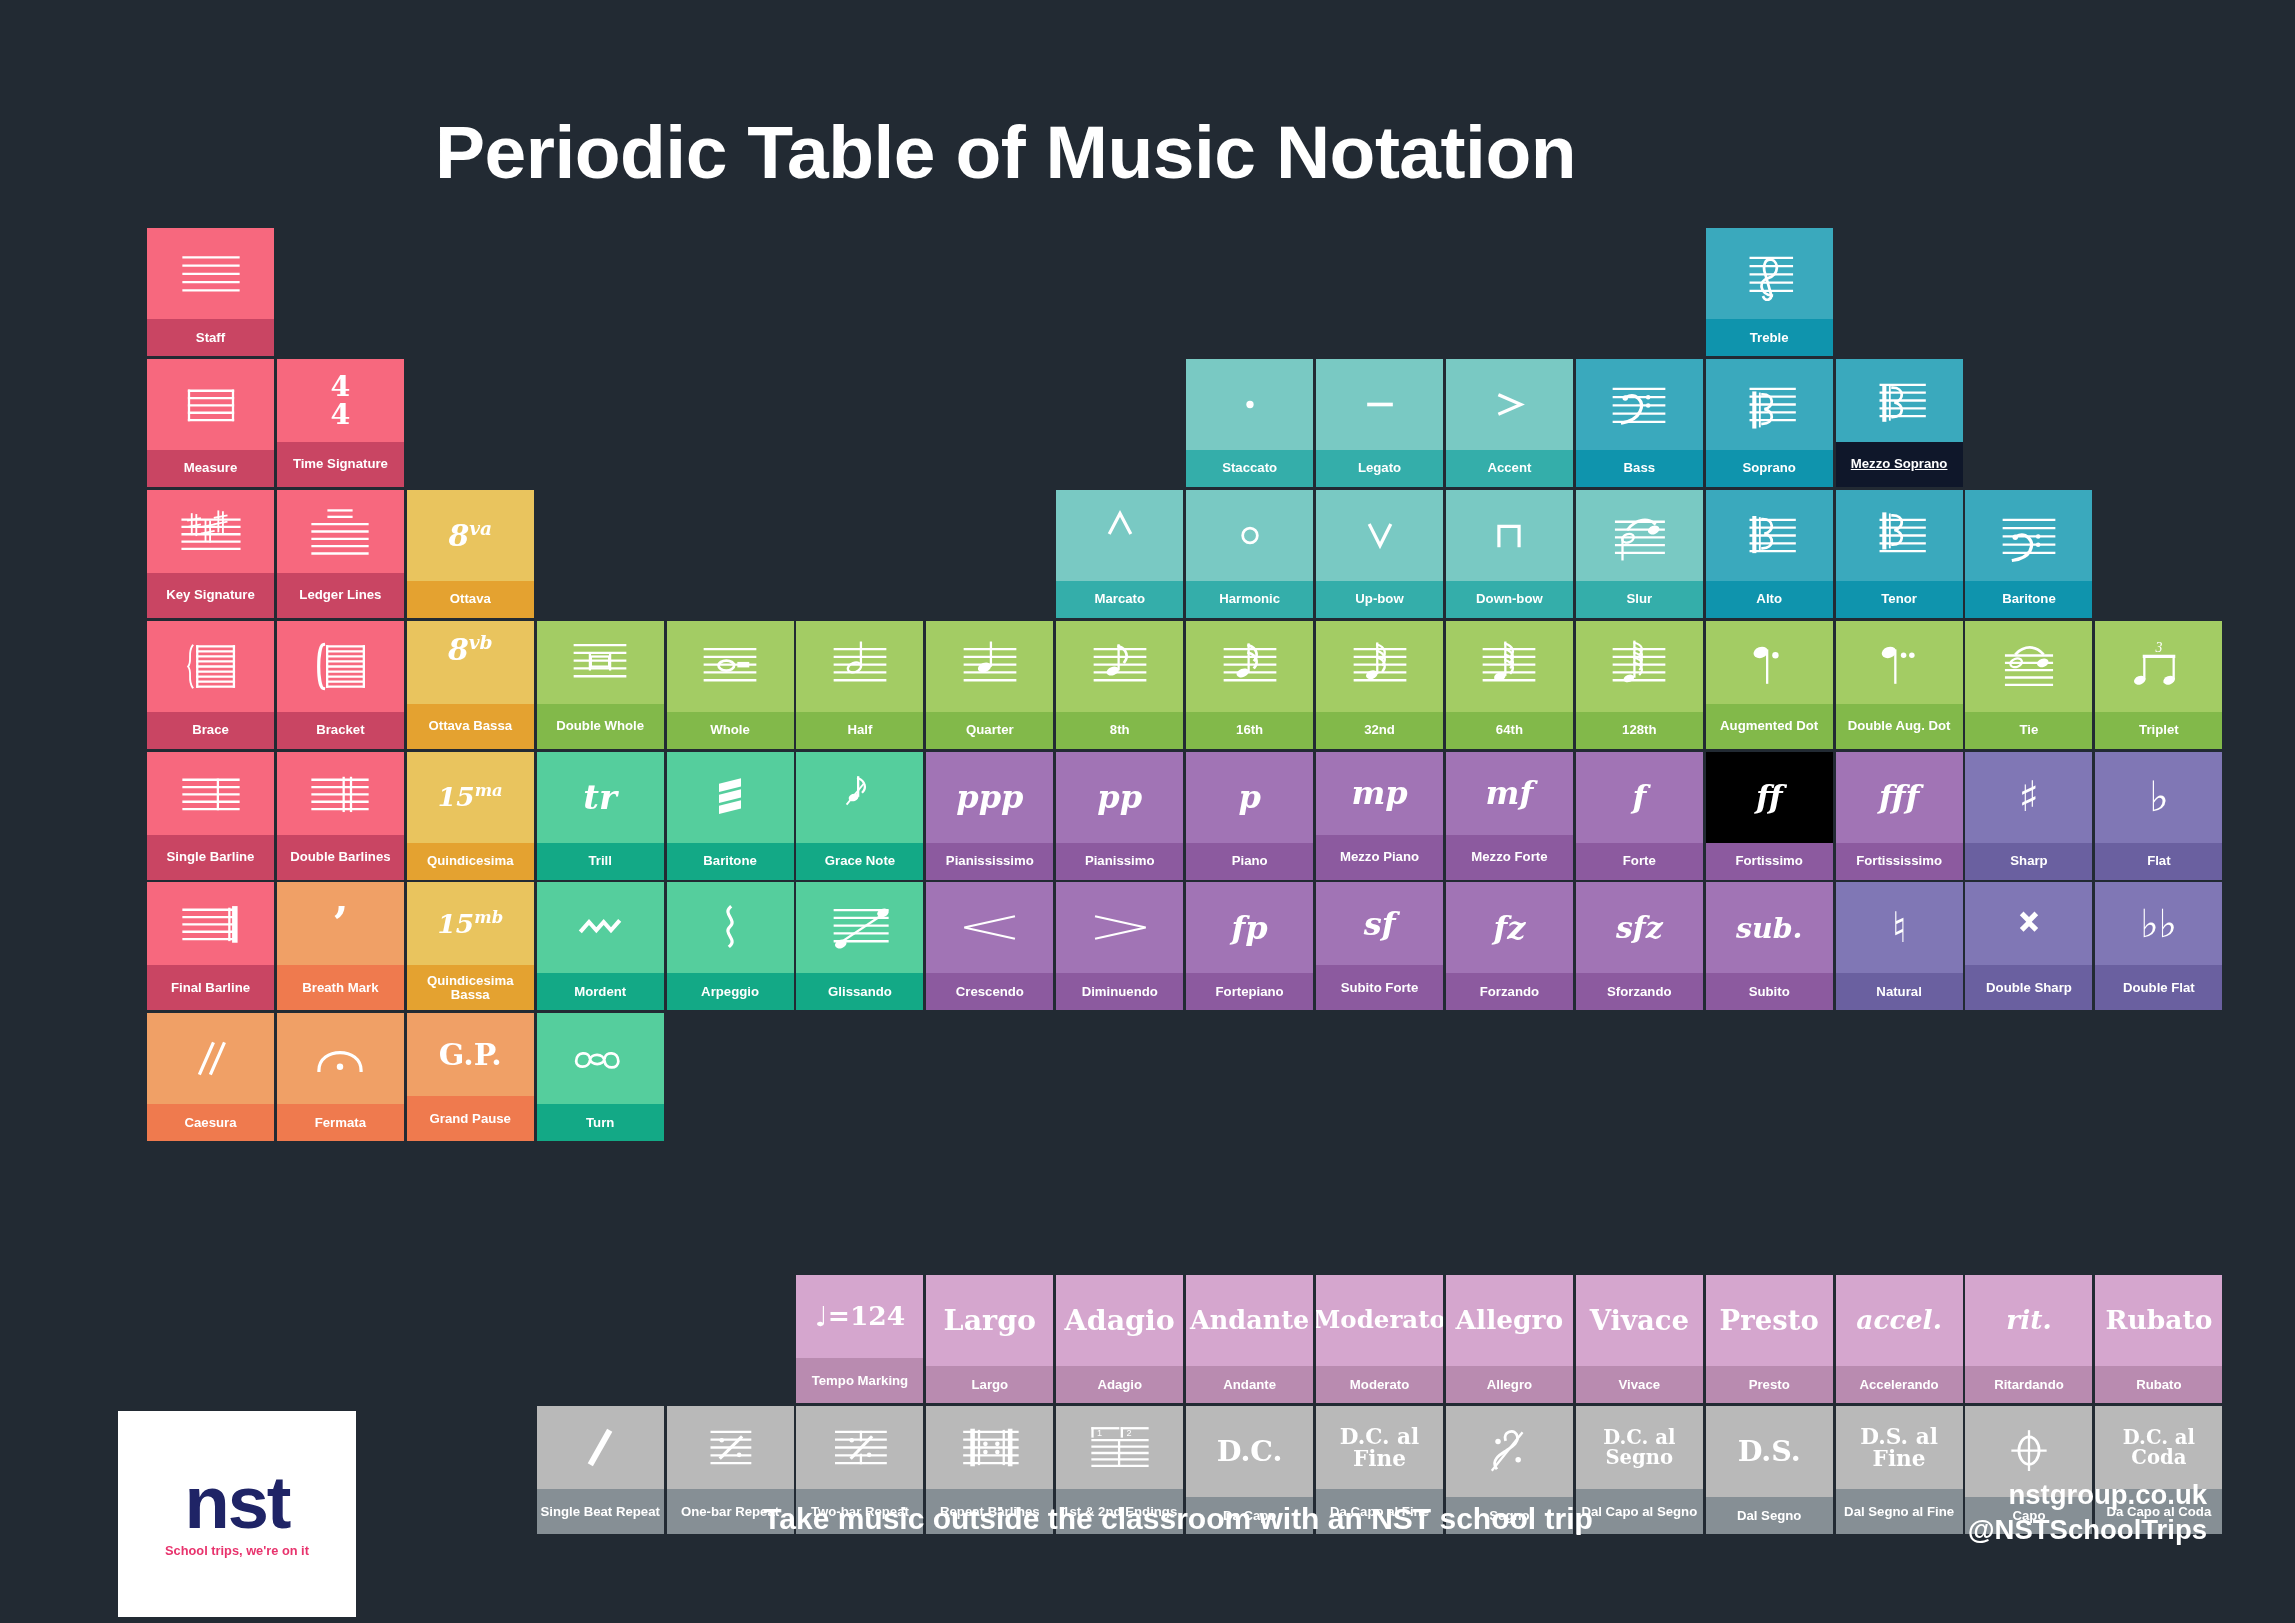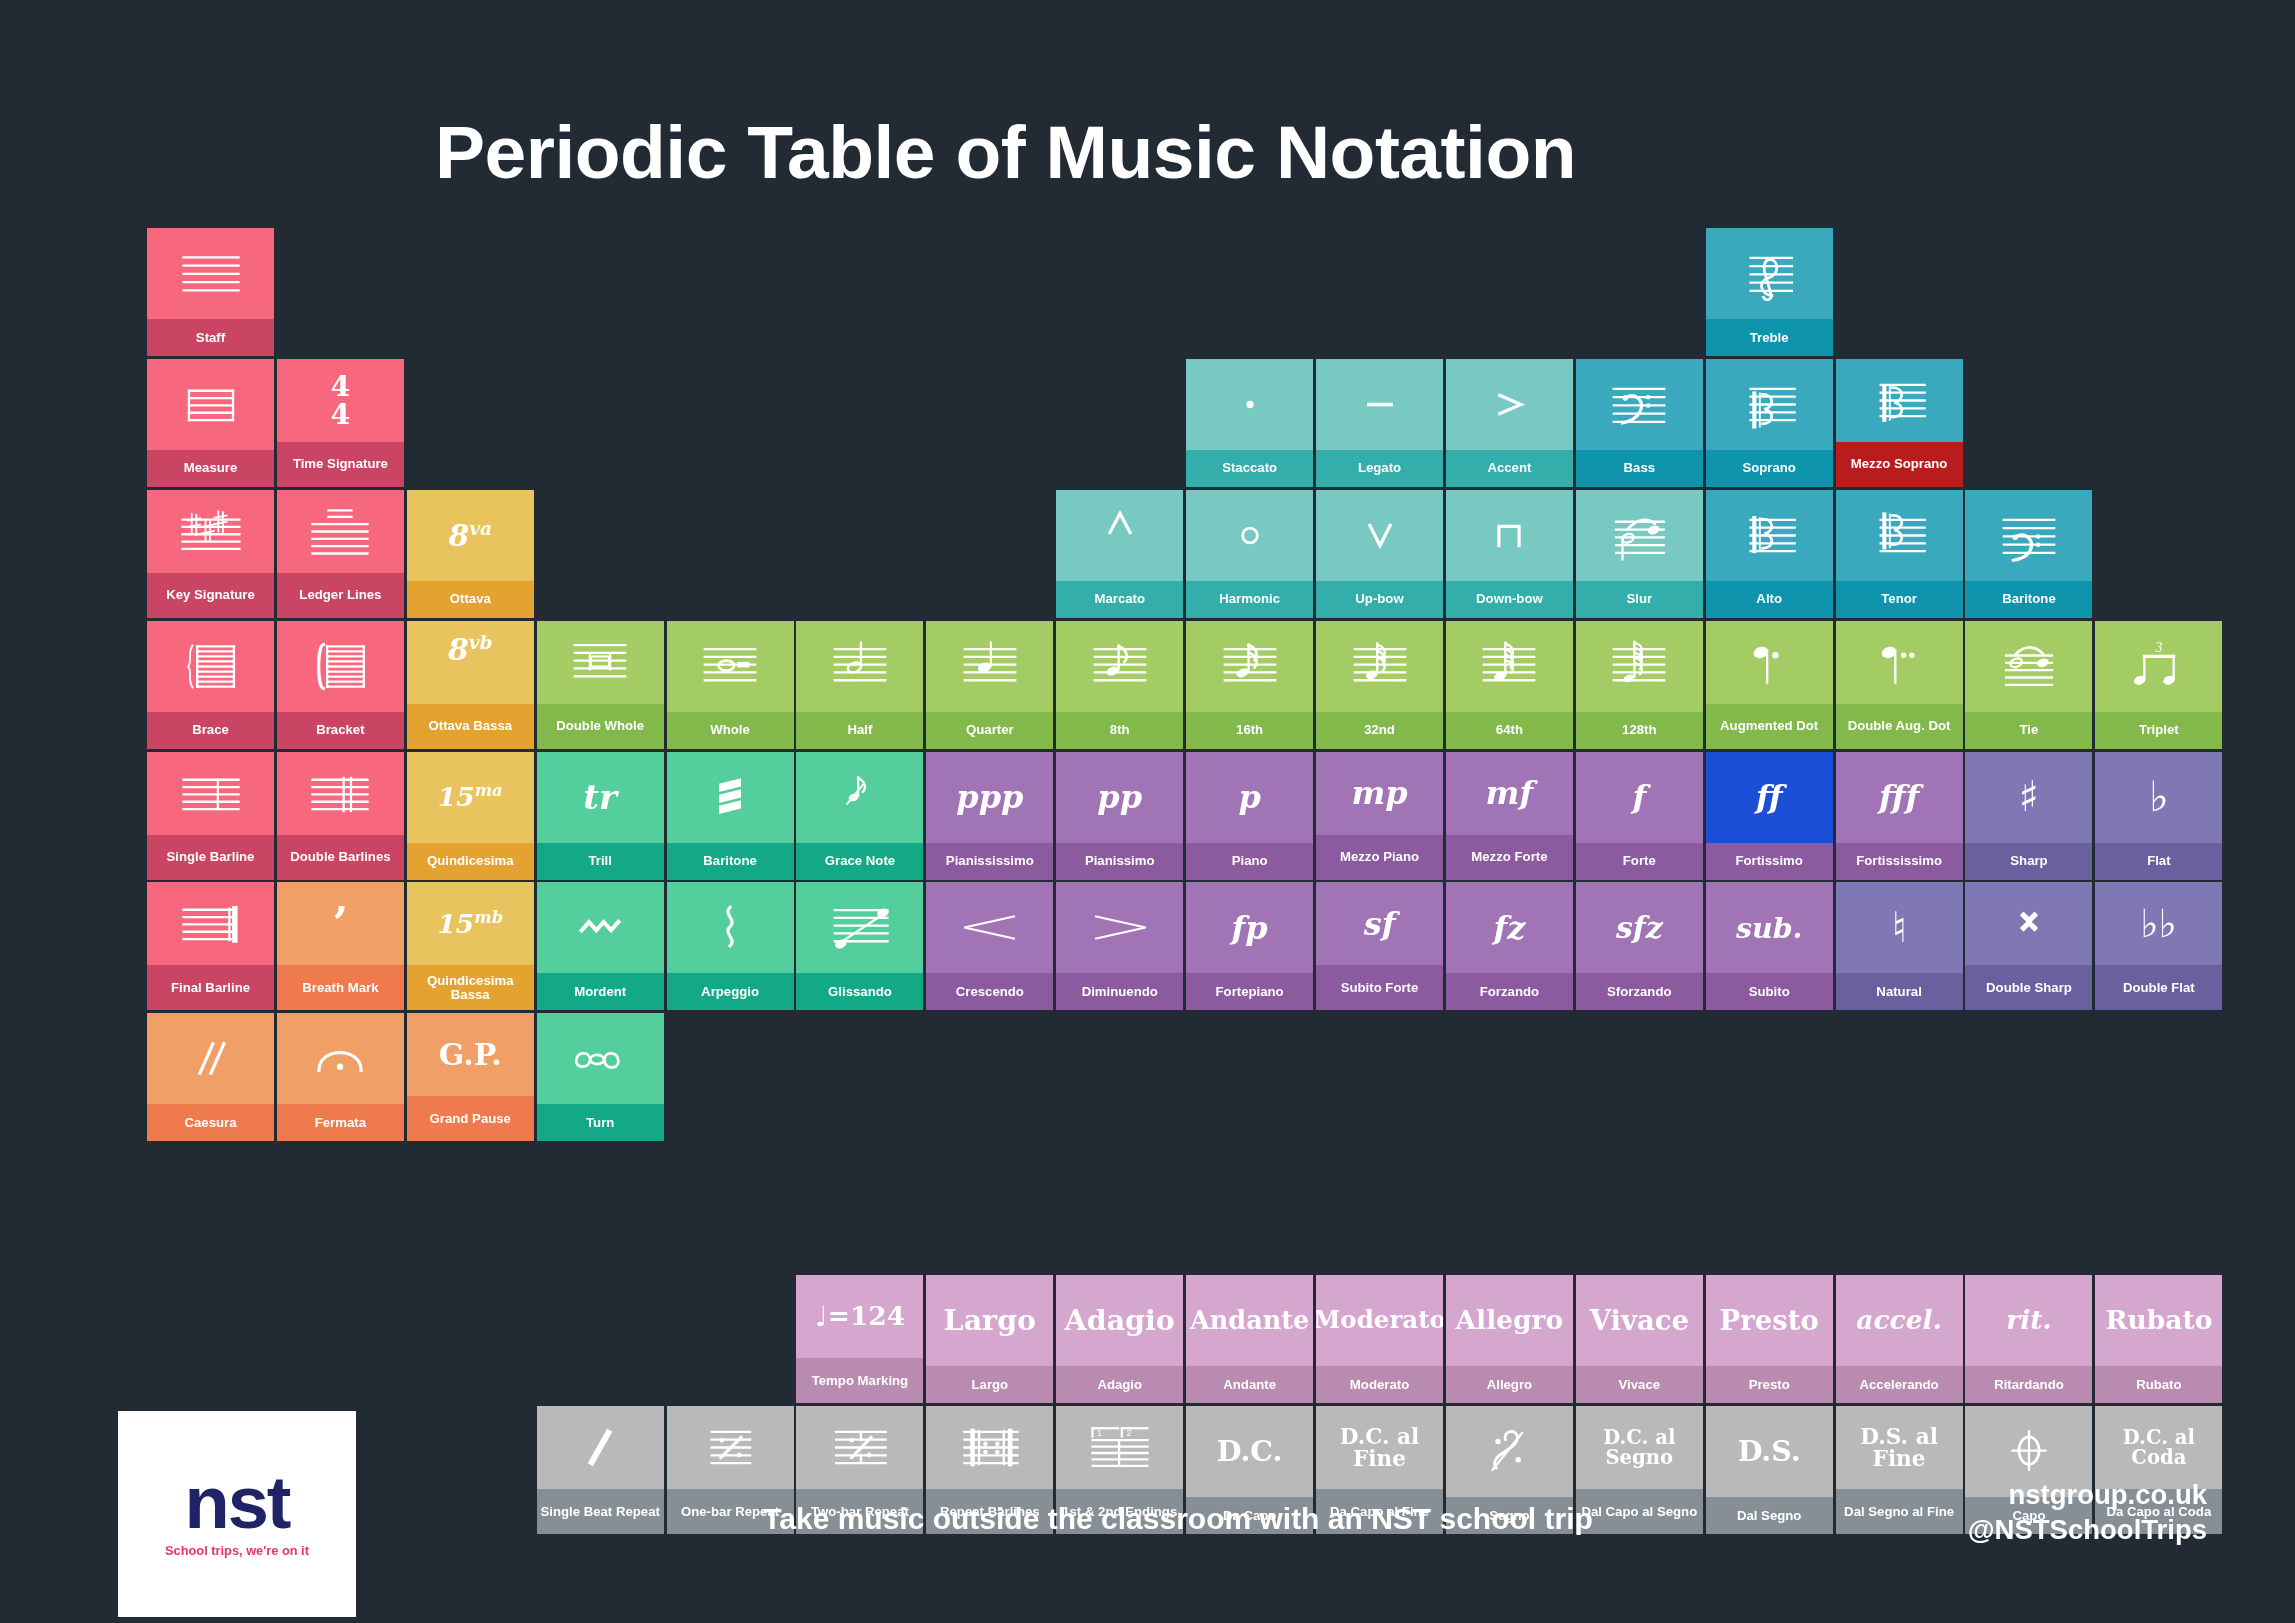--- a/index.html
+++ b/index.html
@@ -186,21 +186,21 @@
           <line x1="40" y1="60" x2="136" y2="60"></line>
           <line x1="40" y1="77" x2="136" y2="77"></line>
           <line x1="40" y1="94" x2="136" y2="94"></line>
           <g transform="translate(0,8)">
             <line x1="48" y1="22" x2="48" y2="94" stroke-width="9"></line>
             <line x1="60" y1="22" x2="60" y2="94" stroke-width="4"></line>
             <path d="M66 24 C92 24 92 52 70 56 C92 60 92 88 66 88" stroke-width="6" fill="none"></path>
           </g>
         </svg>
       </div>
-      <div class="lbl" style="background: #b91c1c;">Mezzo Soprano</div>
+      <div class="lbl" style="background: #0f172a; text-decoration: underline;">Mezzo Soprano</div>
     </div>
     <div class="cell tall" style="grid-area: 3 / 1; background: rgb(247, 104, 126);">
       <div class="sym">
         <svg viewBox="0 0 160 120" width="74" height="55" fill="none" stroke="#fff" stroke-width="5" stroke-linecap="square">
           <line x1="18" y1="34" x2="142" y2="34"></line>
           <line x1="18" y1="50" x2="142" y2="50"></line>
           <line x1="18" y1="66" x2="142" y2="66"></line>
           <line x1="18" y1="82" x2="142" y2="82"></line>
           <line x1="18" y1="98" x2="142" y2="98"></line>
           <g stroke-width="4">
@@ -665,21 +665,21 @@
         <span class="ital" style="font-size:32px">mf</span>
       </div>
       <div class="lbl" style="background: rgb(140, 90, 159);">Mezzo Forte</div>
     </div>
     <div class="cell" style="grid-area: 5 / 12; background: rgb(161, 116, 181);">
       <div class="sym">
         <span class="ital" style="font-size:32px">f</span>
       </div>
       <div class="lbl" style="background: rgb(140, 90, 159);">Forte</div>
     </div>
-    <div class="cell" style="grid-area: 5 / 13; background: #1d4ed8;">
+    <div class="cell" style="grid-area: 5 / 13; background: #000000;">
       <div class="sym">
         <span class="ital" style="font-size:32px">ff</span>
       </div>
       <div class="lbl" style="background: rgb(140, 90, 159);">Fortissimo</div>
     </div>
     <div class="cell" style="grid-area: 5 / 14; background: rgb(161, 116, 181);">
       <div class="sym">
         <span class="ital" style="font-size:32px">fff</span>
       </div>
       <div class="lbl" style="background: rgb(140, 90, 159);">Fortississimo</div>

